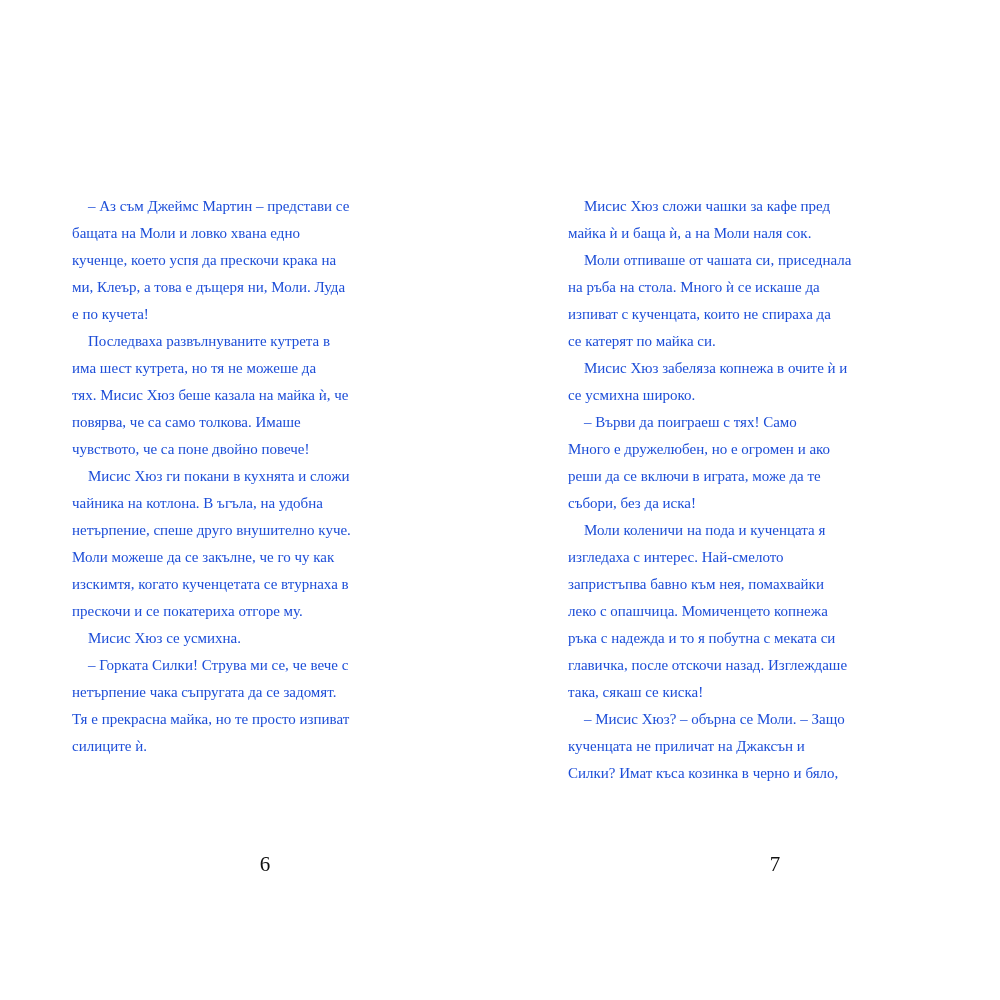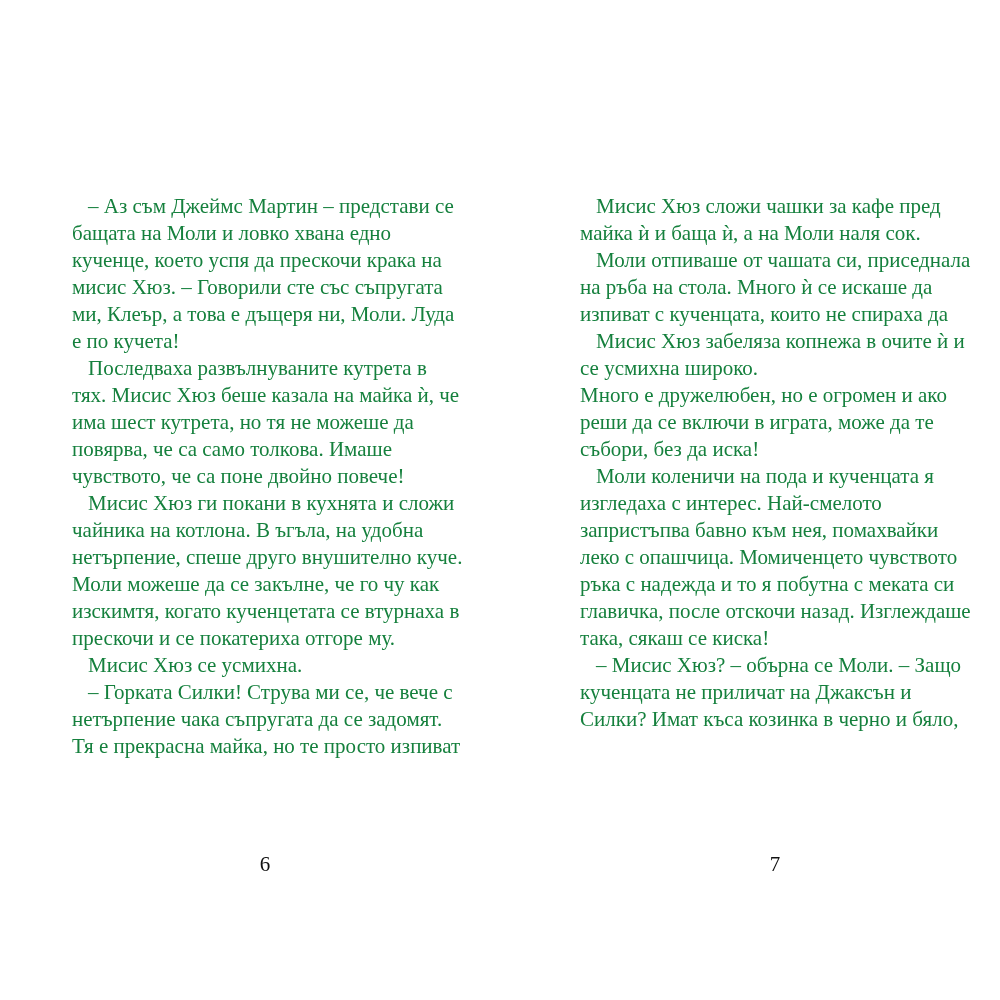--- a/index.html
+++ b/index.html
@@ -1,25 +1,25 @@
 <!DOCTYPE html>
 <html><head>
 <meta charset="utf-8">
 <style>
   html, body { margin: 0; padding: 0; background: #ffffff; }
   body { width: 1000px; height: 1000px; position: relative; overflow: hidden; }
   .page { position: absolute; top: 193px; width: 400px; }
   .page-left { left: 72px; }
-  .page-right { left: 580px; }
+  .page-right { left: 568px; }
   .line {
     font-family: "Liberation Serif", "DejaVu Serif", serif;
-    font-size: 21px;
+    font-size: 15px;
     line-height: 27px;
     height: 27px;
-    color: #15803d;
+    color: #1d4ed8;
     white-space: nowrap;
   }
   .line.indent { padding-left: 16px; }
   .page-number {
     position: absolute;
     top: 852px;
     font-family: "Liberation Serif", "DejaVu Serif", serif;
     font-size: 21px;
     color: #111111;
     width: 40px;
@@ -28,54 +28,56 @@
   .pn-left { left: 245px; }
   .pn-right { left: 755px; }
 </style>
 </head>
 <body>
 
 <div class="page page-left" id="left-page">
     <div class="line indent">– Аз съм Джеймс Мартин – представи се</div>
     <div class="line">бащата на Моли и ловко хвана едно</div>
     <div class="line">кученце, което успя да прескочи крака на</div>
-    <div class="line">мисис Хюз. – Говорили сте със съпругата</div>
     <div class="line">ми, Клеър, а това е дъщеря ни, Моли. Луда</div>
     <div class="line">е по кучета!</div>
     <div class="line indent">Последваха развълнуваните кутрета в</div>
+    <div class="line">има шест кутрета, но тя не можеше да</div>
     <div class="line">тях. Мисис Хюз беше казала на майка ѝ, че</div>
-    <div class="line">има шест кутрета, но тя не можеше да</div>
     <div class="line">повярва, че са само толкова. Имаше</div>
     <div class="line">чувството, че са поне двойно повече!</div>
     <div class="line indent">Мисис Хюз ги покани в кухнята и сложи</div>
     <div class="line">чайника на котлона. В ъгъла, на удобна</div>
     <div class="line">нетърпение, спеше друго внушително куче.</div>
     <div class="line">Моли можеше да се закълне, че го чу как</div>
     <div class="line">изскимтя, когато кученцетата се втурнаха в</div>
     <div class="line">прескочи и се покатериха отгоре му.</div>
     <div class="line indent">Мисис Хюз се усмихна.</div>
     <div class="line indent">– Горката Силки! Струва ми се, че вече с</div>
     <div class="line">нетърпение чака съпругата да се задомят.</div>
     <div class="line">Тя е прекрасна майка, но те просто изпиват</div>
+    <div class="line">силиците ѝ.</div>
   </div>
 <div class="page page-right" id="right-page">
     <div class="line indent">Мисис Хюз сложи чашки за кафе пред</div>
     <div class="line">майка ѝ и баща ѝ, а на Моли наля сок.</div>
     <div class="line indent">Моли отпиваше от чашата си, приседнала</div>
     <div class="line">на ръба на стола. Много ѝ се искаше да</div>
     <div class="line">изпиват с кученцата, които не спираха да</div>
+    <div class="line">се катерят по майка си.</div>
     <div class="line indent">Мисис Хюз забеляза копнежа в очите ѝ и</div>
     <div class="line">се усмихна широко.</div>
+    <div class="line indent">– Върви да поиграеш с тях! Само</div>
     <div class="line">Много е дружелюбен, но е огромен и ако</div>
     <div class="line">реши да се включи в играта, може да те</div>
     <div class="line">събори, без да иска!</div>
     <div class="line indent">Моли коленичи на пода и кученцата я</div>
     <div class="line">изгледаха с интерес. Най-смелото</div>
     <div class="line">запристъпва бавно към нея, помахвайки</div>
-    <div class="line">леко с опашчица. Момиченцето чувството</div>
+    <div class="line">леко с опашчица. Момиченцето копнежа</div>
     <div class="line">ръка с надежда и то я побутна с меката си</div>
     <div class="line">главичка, после отскочи назад. Изглеждаше</div>
     <div class="line">така, сякаш се киска!</div>
     <div class="line indent">– Мисис Хюз? – обърна се Моли. – Защо</div>
     <div class="line">кученцата не приличат на Джаксън и</div>
     <div class="line">Силки? Имат къса козинка в черно и бяло,</div>
   </div>
 
 <div class="page-number pn-left">6</div>
 <div class="page-number pn-right">7</div>

